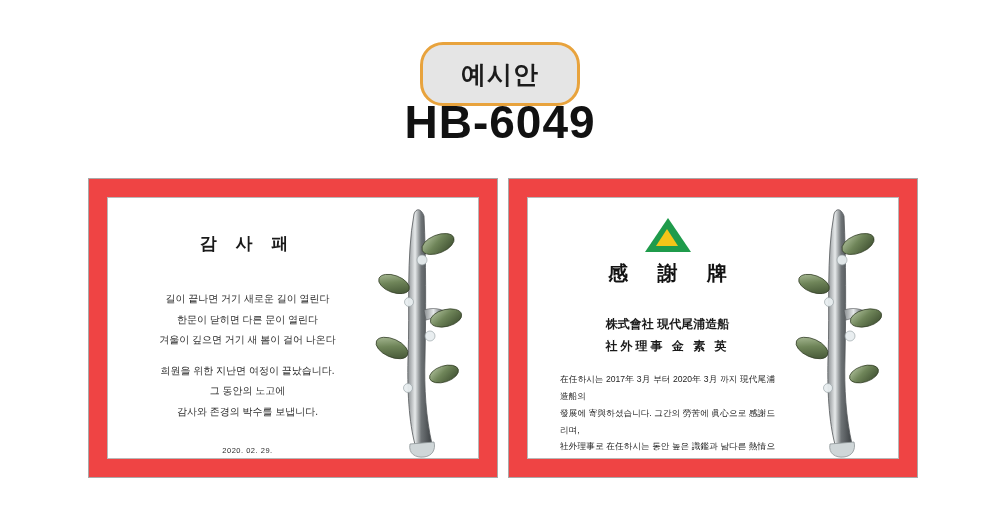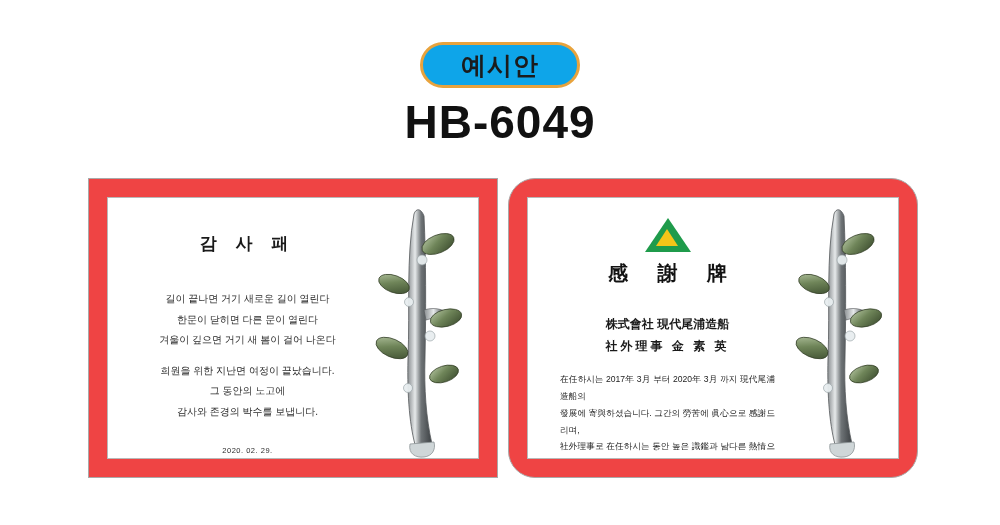--- a/index.html
+++ b/index.html
@@ -15,24 +15,24 @@
     width: 1000px; height: 525px;
     background: #ffffff;
   }
 
   
   .badge {
     position: absolute;
     left: 50%;
     transform: translateX(-50%);
     top: 42px;
-    width: 160px; height: 46px;
+    width: 160px; height: 64px;
     border: 3px solid #e8a33d;
     border-radius: 23px;
-    background: #0ea5e9;
+    background: #e5e5e5;
     display: flex;
     align-items: center;
     justify-content: center;
   }
   .badge-text {
     font-size: 25px;
     font-weight: bold;
     color: #1b1b1b;
     letter-spacing: 1px;
     line-height: 1;
@@ -53,21 +53,21 @@
   .plaque {
     position: absolute;
     top: 178px;
     width: 410px;
     height: 300px;
     border: 1px solid #a9a9a9;
     background: #ef4444;
     box-shadow: 0 0 0 0 transparent;
   }
   .plaque.left  { left: 88px; }
-  .plaque.right { left: 508px; border-radius: 27px; }
+  .plaque.right { left: 508px; }
 
   .plaque-inner {
     position: absolute;
     left: 18px; top: 18px; right: 18px; bottom: 18px;
     border: 1px solid #b8b8b8;
     background: #ffffff;
     overflow: hidden;
   }
 
   .content {

